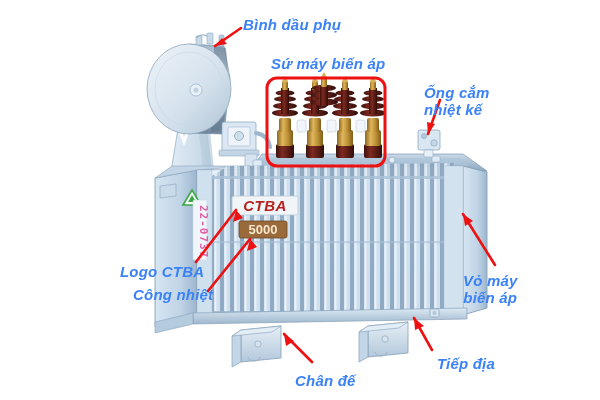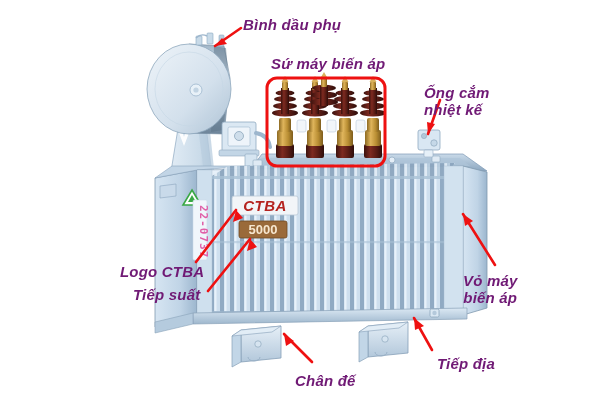--- a/index.html
+++ b/index.html
@@ -7,21 +7,21 @@
   body{
     width:600px;height:400px;
     background:#ffffff;
     font-family:"Liberation Sans", sans-serif;
     overflow:hidden;
     position:relative;
   }
   #stage{position:absolute;left:0;top:0;width:600px;height:400px;}
   .lbl{
     position:absolute;
-    color:#701a75;
+    color:#3b82f6;
     font-style:italic;
     font-weight:bold;
     font-size:15px;
     line-height:17px;
     white-space:pre;
     letter-spacing:0.2px;
     font-family:"Liberation Sans", sans-serif;
   }
   svg{position:absolute;left:0;top:0;}
   .noevt{pointer-events:none;}
@@ -344,19 +344,19 @@
   <div class="lbl" style="left:271px;top:55px;">Sứ máy biến áp</div>
 
   <div class="lbl" style="left:424px;top:84px;">Ống cắm
 nhiệt kế</div>
 
   <div class="lbl" style="left:463px;top:272px;text-align:center;">Vỏ máy
 biến áp</div>
 
   <div class="lbl" style="left:120px;top:263px;">Logo CTBA</div>
 
-  <div class="lbl" style="left:133px;top:286px;">Tiếp suất</div>
+  <div class="lbl" style="left:133px;top:286px;">Công nhiệt</div>
 
   <div class="lbl" style="left:295px;top:372px;">Chân đế</div>
 
   <div class="lbl" style="left:437px;top:355px;">Tiếp địa</div>
 
 </div>
 
 </body></html>

